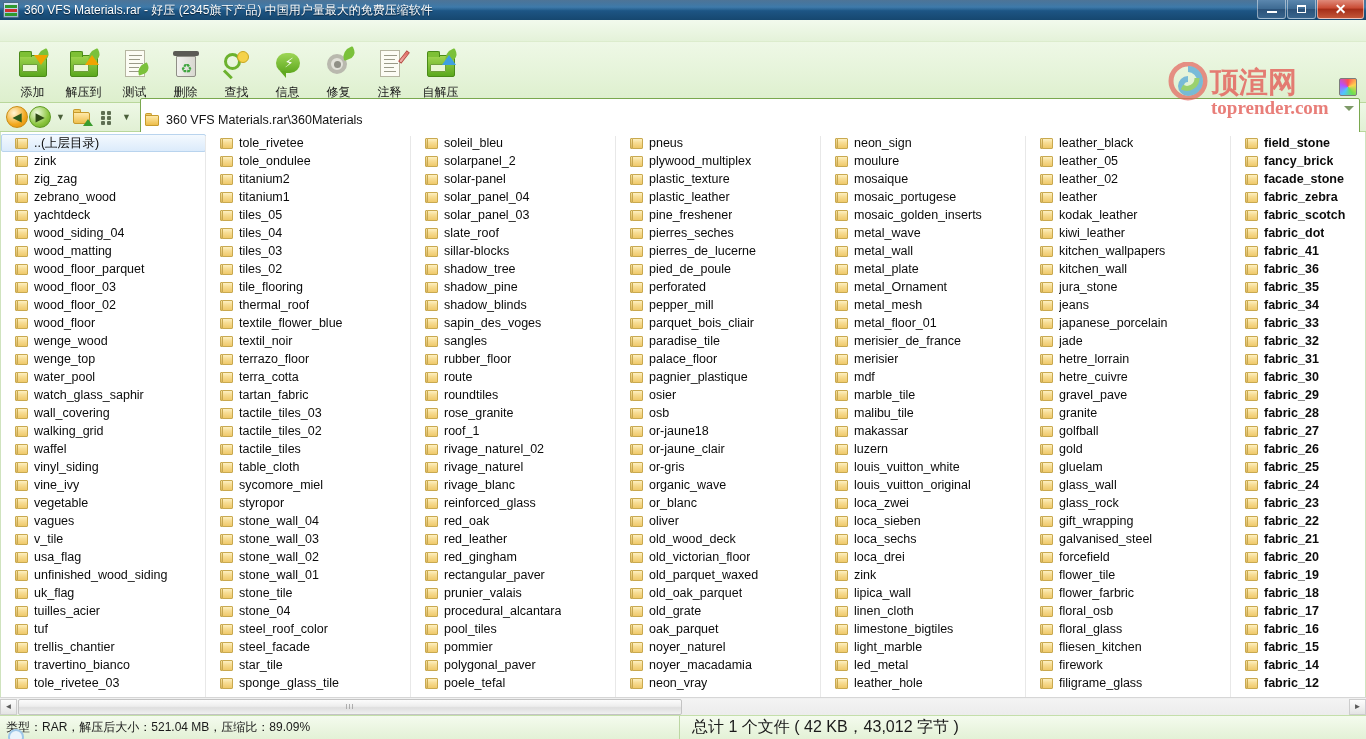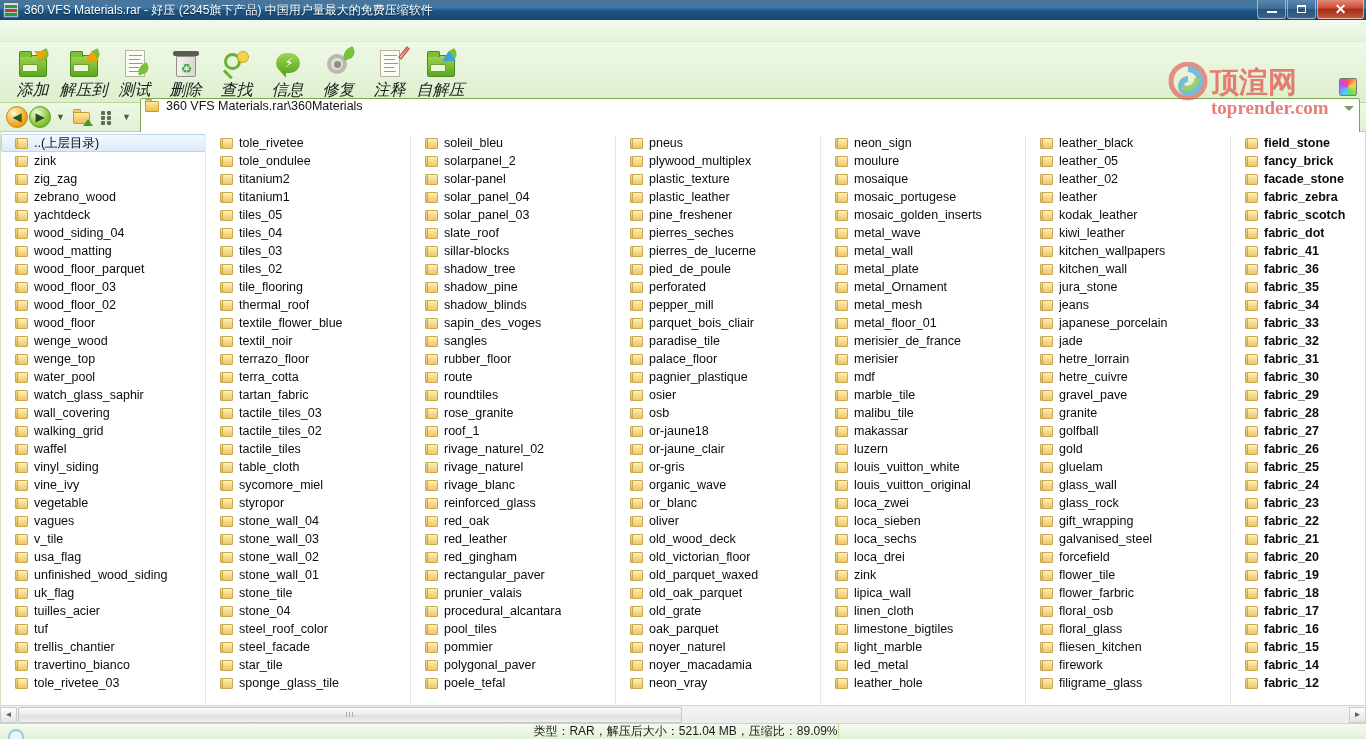--- a/index.html
+++ b/index.html
@@ -103,21 +103,21 @@
     display: flex; align-items: flex-start;
     padding-left: 7px; padding-top: 3px;
   }
   .tb-btn {
     width: 51px; height: 56px;
     display: flex; flex-direction: column;
     align-items: center; justify-content: flex-start;
     padding-top: 3px;
   }
   .tb-icon { width: 32px; height: 32px; position: relative; }
-  .tb-label { font-size: 16px; color: #1a1a1a; margin-top: 18px; white-space: nowrap; font-style: italic; }
+  .tb-label { font-size: 12px; color: #1a1a1a; margin-top: 18px; white-space: nowrap; }
 
   
   .ic-folder-base {
     position: absolute; left: 2px; top: 7px; width: 28px; height: 22px;
     background: linear-gradient(to bottom, #9fd44f, #5ba81e);
     border-radius: 2px 2px 2px 2px;
     border: 1px solid #4a8a18;
   }
   .ic-folder-tab {
     position: absolute; left: 2px; top: 3px; width: 13px; height: 6px;
@@ -263,22 +263,22 @@
   }
   .addr-grid i {
     position: absolute; width: 4px; height: 4px; background: #5e6e52; border-radius: 1px;
   }
   .addr-input {
     flex: 1 1 auto;
     height: 38px;
     background: #ffffff;
     border: 1px solid #7aa84f;
     border-radius: 2px;
-    display: flex; align-items: flex-start;
-    padding: 0 4px;
+    display: flex; align-items: flex-end;
+    padding: 8px 4px;
     margin-left: 4px;
     position: relative;
   }
   .addr-input .path-folder {
     width: 16px; height: 14px; position: relative; margin-right: 5px; flex: 0 0 auto;
   }
   .addr-input .path-folder .pb {
     position: absolute; left:0; top:2px; width: 14px; height: 11px;
     background: linear-gradient(to bottom, #ffe9a8, #edbd4a);
     border: 1px solid #c79a2c; border-radius: 1px;
@@ -377,26 +377,25 @@
     position: absolute; left: 1px; top: 0;
     width: 664px; height: 16px;
     background: linear-gradient(to bottom, #fcfcfc 0%, #ededed 45%, #dedede 55%, #f0f0f0 100%);
     border: 1px solid #c3c3c3; border-radius: 2px;
     display:flex; align-items:center; justify-content:center;
   }
   .hs-grip { font-size: 8px; color: #9a9a9a; letter-spacing: 1px; }
 
   
   .statusbar {
-    height: 16px;
+    height: 24px;
     background: linear-gradient(to bottom, #f4fbee, #e3f1d6);
     border-top: 1px solid #c4dfaa;
     display: flex; align-items: center;
     position: relative;
-    flex-direction: column;
   }
   .sb-left {
     flex: 1 1 auto;
     padding-left: 6px;
     font-size: 12px; color: #1a1a1a;
     white-space: nowrap;
     border-right: 1px solid #bcd6a3;
     height: 100%;
     display: flex; align-items: center;
   }

